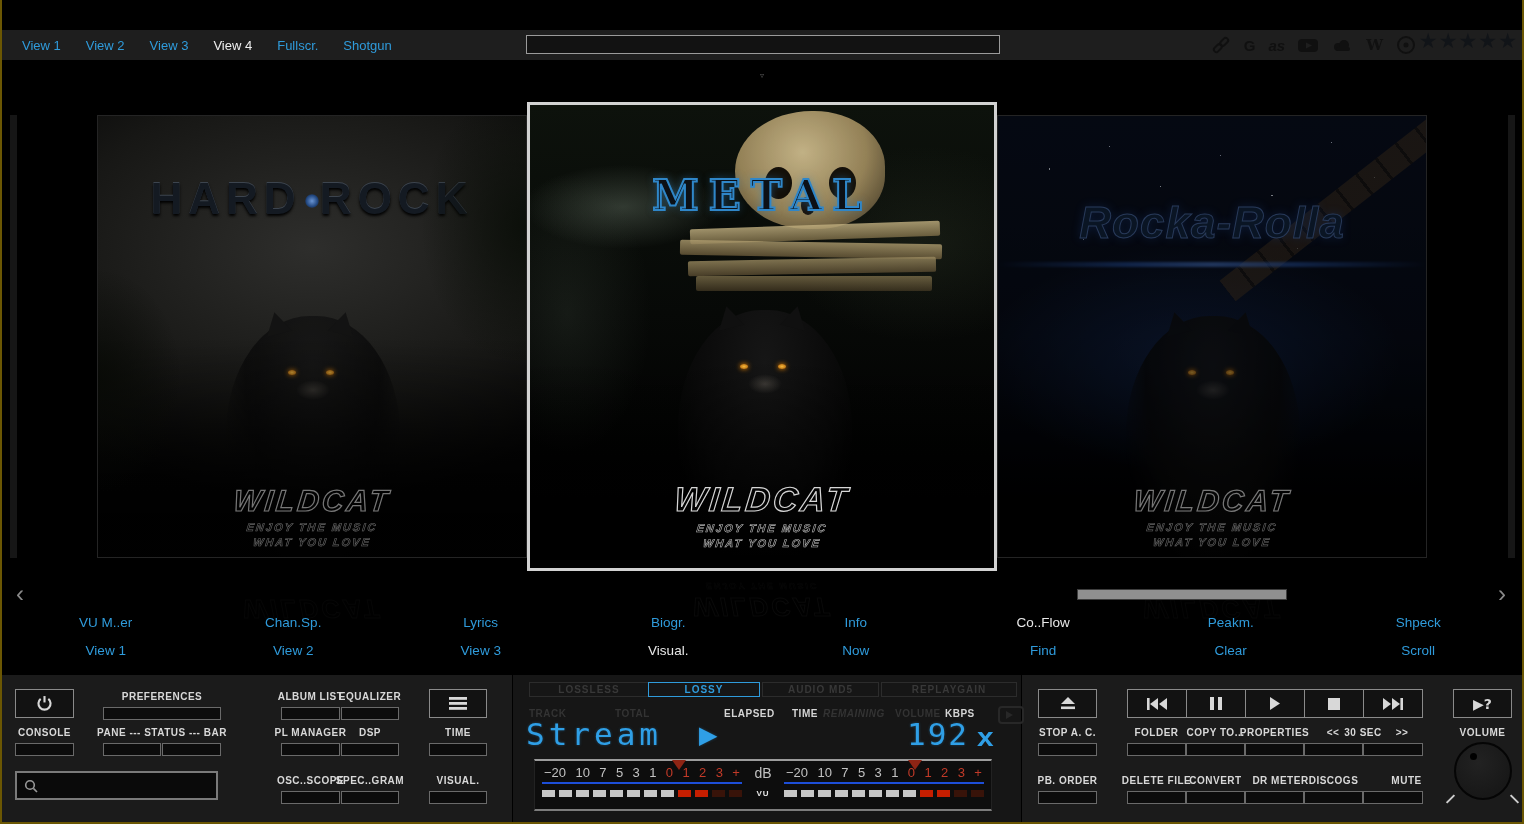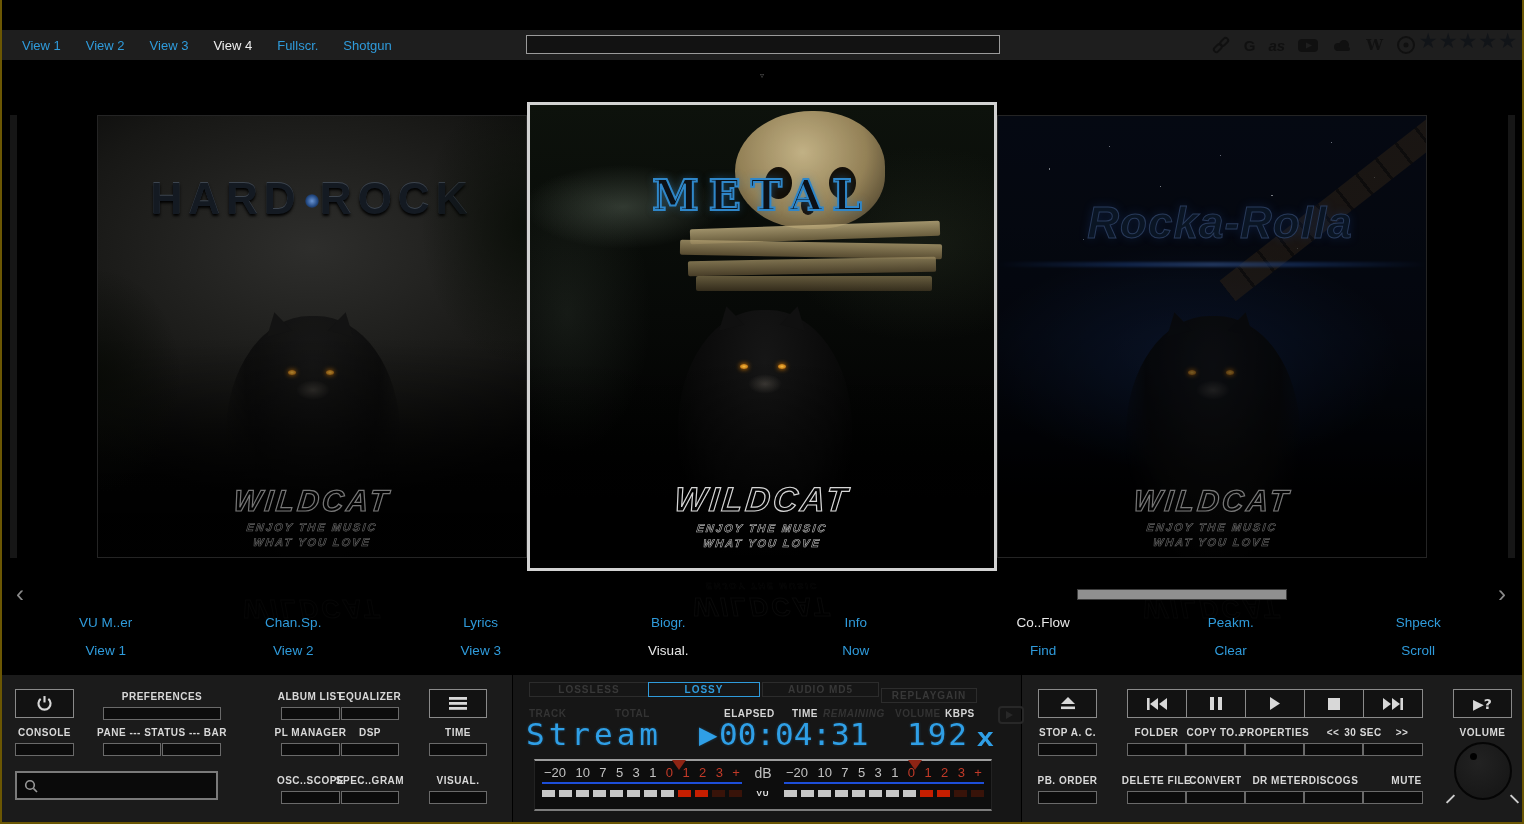--- a/index.html
+++ b/index.html
@@ -118,21 +118,21 @@
       radial-gradient(1.2px 1.2px at 88% 14%, #9aa4b8 50%, transparent 51%),
       radial-gradient(1.2px 1.2px at 20% 28%, #8a94a8 50%, transparent 51%),
       radial-gradient(1.2px 1.2px at 70% 30%, #8a94a8 50%, transparent 51%),
       radial-gradient(ellipse 300px 160px at 45% 55%, rgba(40,80,160,.30), transparent 70%),
       linear-gradient(180deg, #0a1020 0%, #070c18 50%, #000 88%); }
   .rr-neck { position:absolute; right:-30px; top:-20px; width:300px; height:26px;
              transform:rotate(-38deg); transform-origin:right top; opacity:.55;
              background:repeating-linear-gradient(90deg, #4a3824 0 22px, #241a0e 22px 25px); }
   .rr-title { position:absolute; left:0; top:82px; width:100%; text-align:center;
               font-weight:bold; font-style:italic; font-size:44px; letter-spacing:1px;
-              color:#12253f; -webkit-text-stroke:1px #46649a; text-shadow:0 0 10px rgba(40,90,190,.45);margin-left:8px; }
+              color:#12253f; -webkit-text-stroke:1px #46649a; text-shadow:0 0 10px rgba(40,90,190,.45); }
   .rr-glow { position:absolute; left:0; top:146px; width:100%; height:5px;
              background:linear-gradient(90deg, transparent, #2e62c2 30%, #5e98ff 50%, #2e62c2 70%, transparent);
              opacity:.55; filter:blur(1px); }
   .art-dim { position:absolute; inset:0; background:rgba(0,0,0,.42); }
 
   
   .refl { position:absolute; height:50px; transform:scaleY(-1); text-align:center;
           font-style:italic; font-weight:bold; color:transparent; pointer-events:none; }
   .refl .r-name { font-size:26px; letter-spacing:3px; -webkit-text-stroke:1px #3a3a3a; }
   .refl .r-sub  { font-size:9px;  letter-spacing:2px; -webkit-text-stroke:.5px #333; }
@@ -417,33 +417,32 @@
       <svg width="14" height="14">
         <circle cx="6" cy="6" r="4.3" fill="none" stroke="#999" stroke-width="1.6"></circle>
         <line x1="9.4" y1="9.4" x2="13" y2="13" stroke="#999" stroke-width="1.6"></line>
       </svg>
       <input value="" style="">
     </div>
 
     <div class="dtab" style="left:527px; width:120px;">LOSSLESS</div>
     <div class="dtab active" style="left:646px; width:112px;">LOSSY</div>
     <div class="dtab" style="left:760px; width:117px;">AUDIO MD5</div>
-    <div class="dtab" style="left:879px; width:96px;margin-top:6px;">REPLAYGAIN</div>
+    <div class="dtab" style="left:879px; width:136px;">REPLAYGAIN</div>
 
     <div class="dlab" style="left:527px;">TRACK</div>
     <div class="dlab" style="left:613px;">TOTAL</div>
     <div class="dlab bright" style="left:722px;">ELAPSED</div>
     <div class="dlab bright" style="left:790px;">TIME</div>
     <div class="dlab" style="left:821px;font-style:italic;">REMAINING</div>
     <div class="dlab" style="left:893px;">VOLUME</div>
     <div class="dlab bright" style="left:943px;">KBPS</div>
 
     <div class="dm dm-track">Stream</div>
     <div class="dm dm-play">▶</div>
-    <div class="dm dm-time">00:04:31</div>
     <div class="dm dm-kbps">192</div>
     <div class="dm dm-x">x</div>
     <div class="hd-icon">
         <i></i>
       </div>
 
     <div class="vu-panel">
       <div class="vu-scale-row">
         <div class="vu-meter">
           <i class="vu-needle nl"></i>

